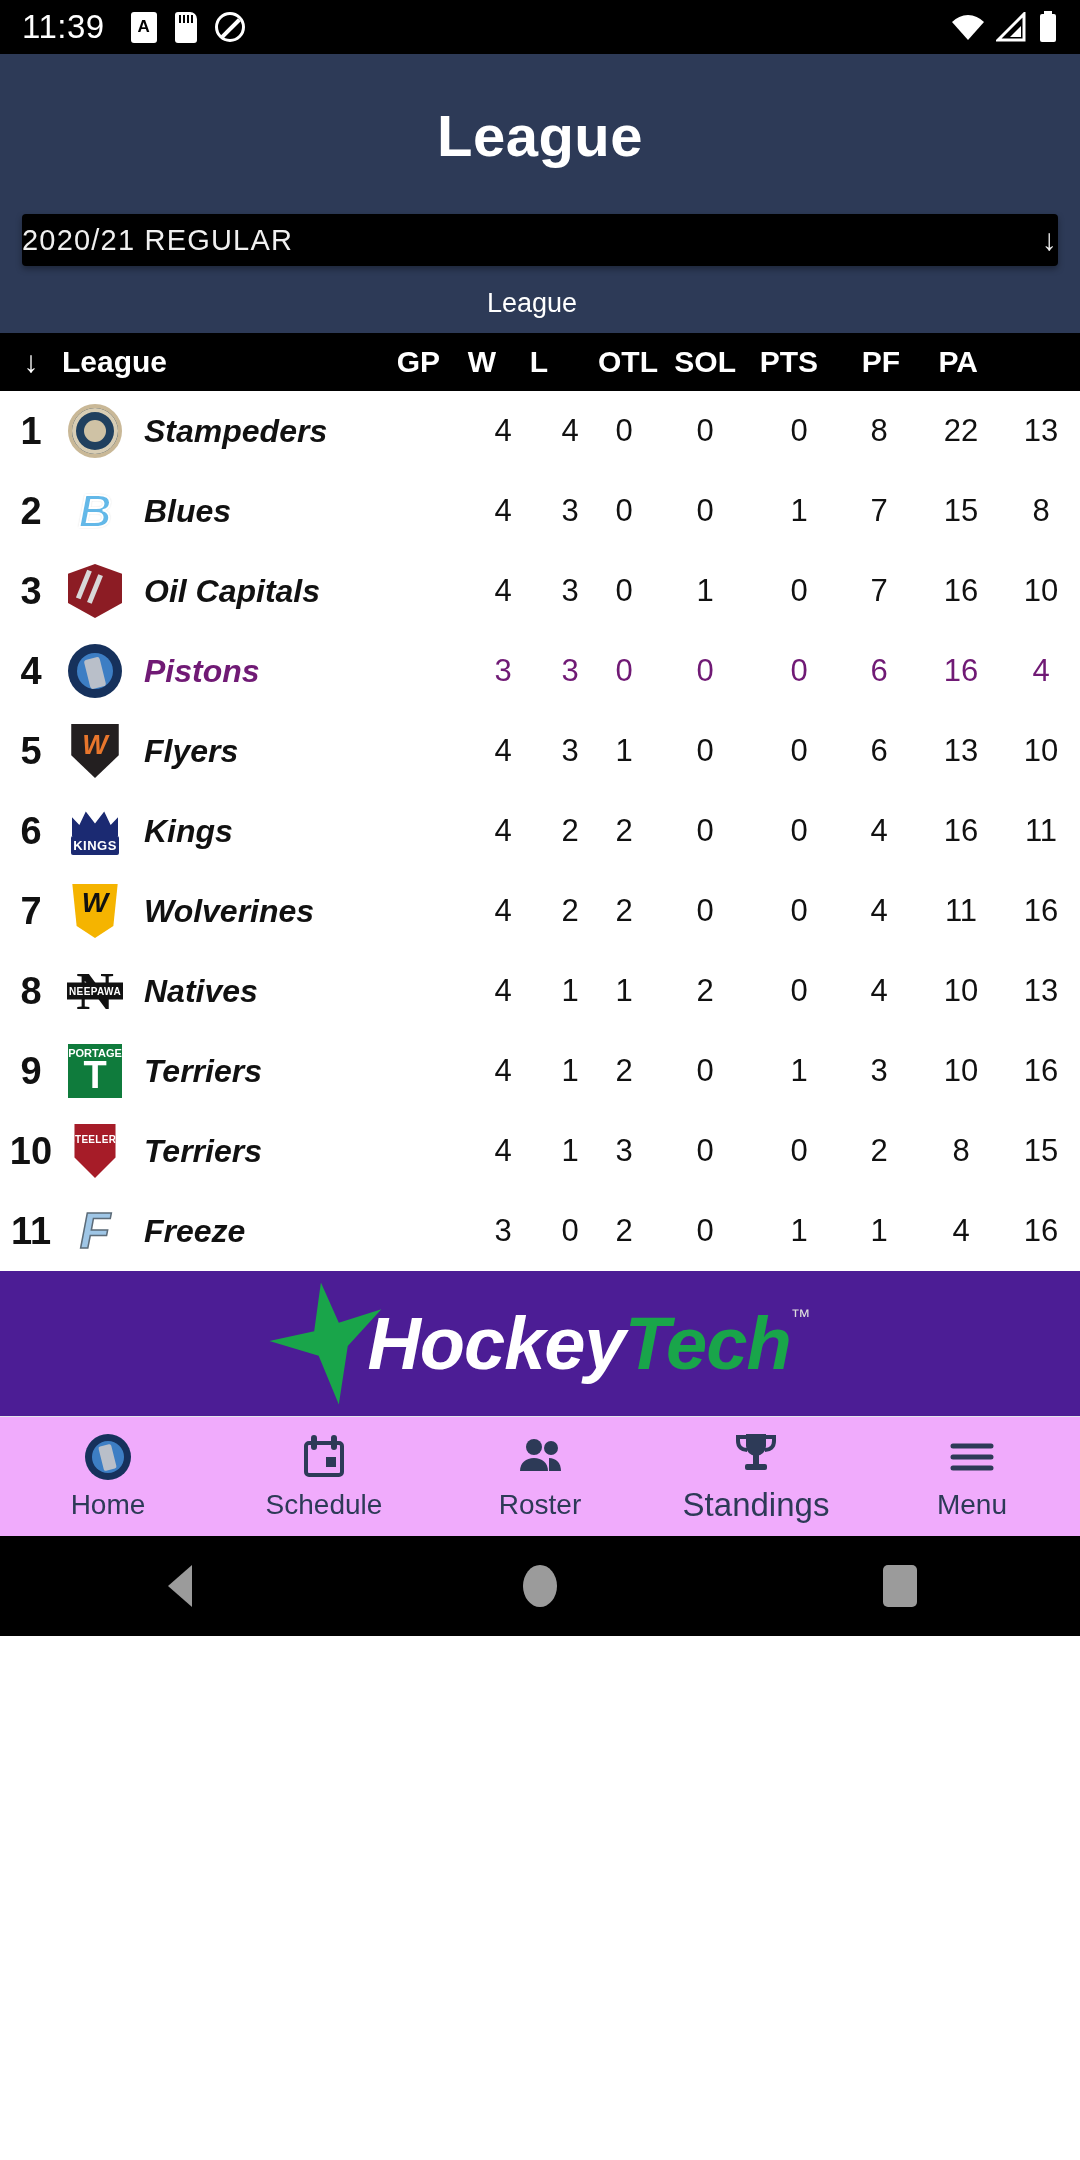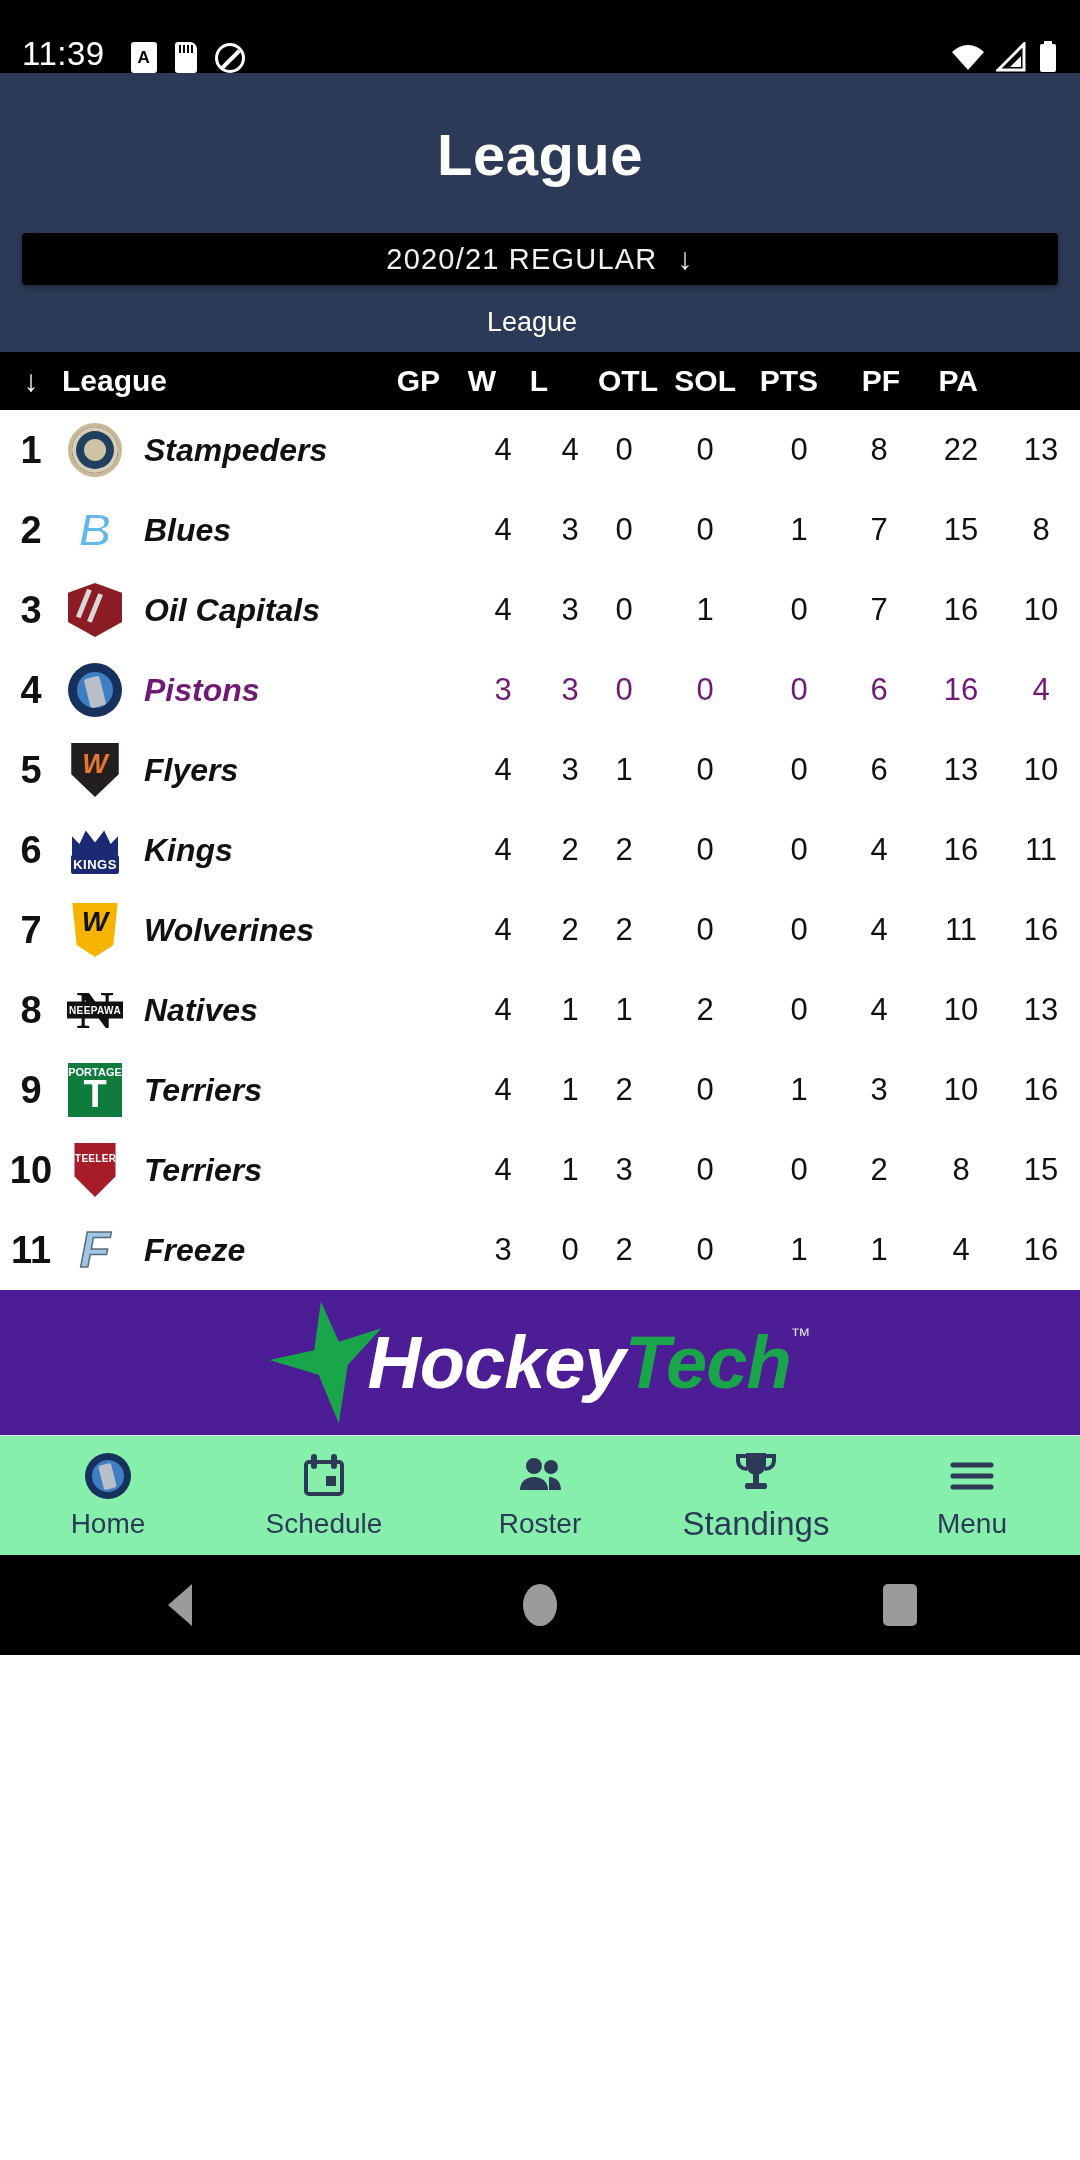--- a/index.html
+++ b/index.html
@@ -6,21 +6,21 @@
   html,body { width:1080px; height:2160px; }
   body {
     font-family:"Liberation Sans", sans-serif;
     background:#ffffff;
     overflow:hidden;
     position:relative;
   }
 
   
   .statusbar{
-    height:73px; background:#000; display:flex; align-items:flex-end;
+    height:54px; background:#000; display:flex; align-items:center;
     padding:0 22px; color:#fff;
   }
   .sb-time{ font-size:33px; letter-spacing:.5px; font-weight:400; }
   .sb-left-icons{ display:flex; align-items:center; gap:18px; margin-left:26px; }
   .sb-right{ margin-left:auto; display:flex; align-items:center; gap:10px; }
   .ic-a{
     width:26px;height:31px;background:#fff;border-radius:3px;color:#000;
     font-size:17px;font-weight:bold;display:flex;align-items:center;justify-content:center;
   }
   .ic-sd{
@@ -37,21 +37,21 @@
   
   .header{
     background:#2d3a57; padding:0; position:relative;
   }
   .page-title{
     text-align:center; color:#fff; font-size:58px; font-weight:bold;
     padding-top:48px; letter-spacing:.5px;
   }
   .season-select{
     margin:45px 22px 0 22px; height:52px; background:#000;
-    border-radius:4px; display:flex; align-items:center; justify-content:center;
+    border-radius:4px; display:flex; align-items:center; justify-content:space-between;
     color:#f0f0f0; font-size:29px; letter-spacing:1.2px;
     box-shadow:0 3px 6px rgba(0,0,0,.35);
   }
   .season-select .caret{ margin-left:20px; font-size:30px; }
   .group-label{
     text-align:center; color:#ffffff; font-size:27px;
     padding:22px 0 14px 0; padding-right:16px;
   }
 
   
@@ -198,21 +198,21 @@
     clip-path:polygon(46% 0%,62% 33%,100% 22%,70% 52%,62% 100%,44% 60%,0 48%,40% 40%);
     margin-right:-14px;
   }
   .ad-text{ font-size:74px; font-weight:bold; font-style:italic; letter-spacing:-1px; }
   .ad-text .w{ color:#fff; }
   .ad-text .g{ color:#19a54a; }
   .ad-tm{ color:#dcdcdc; font-size:20px; align-self:flex-start; margin-top:34px; }
 
   
   .bottomnav{
-    height:120px; background:#86efac; display:flex; align-items:center;
+    height:120px; background:#f0abfc; display:flex; align-items:center;
     border-top:1px solid #e2e4e8;
   }
   .nav-item{
     flex:1; display:flex; flex-direction:column; align-items:center;
     justify-content:center; gap:8px; color:#2d3a57;
   }
   .nav-label{ font-size:28px; color:#2d3a57; }
   .nav-item.active .nav-label{ font-size:33px; }
   .nav-ic{ height:48px; display:flex; align-items:center; justify-content:center; }
   .nav-pistons{

